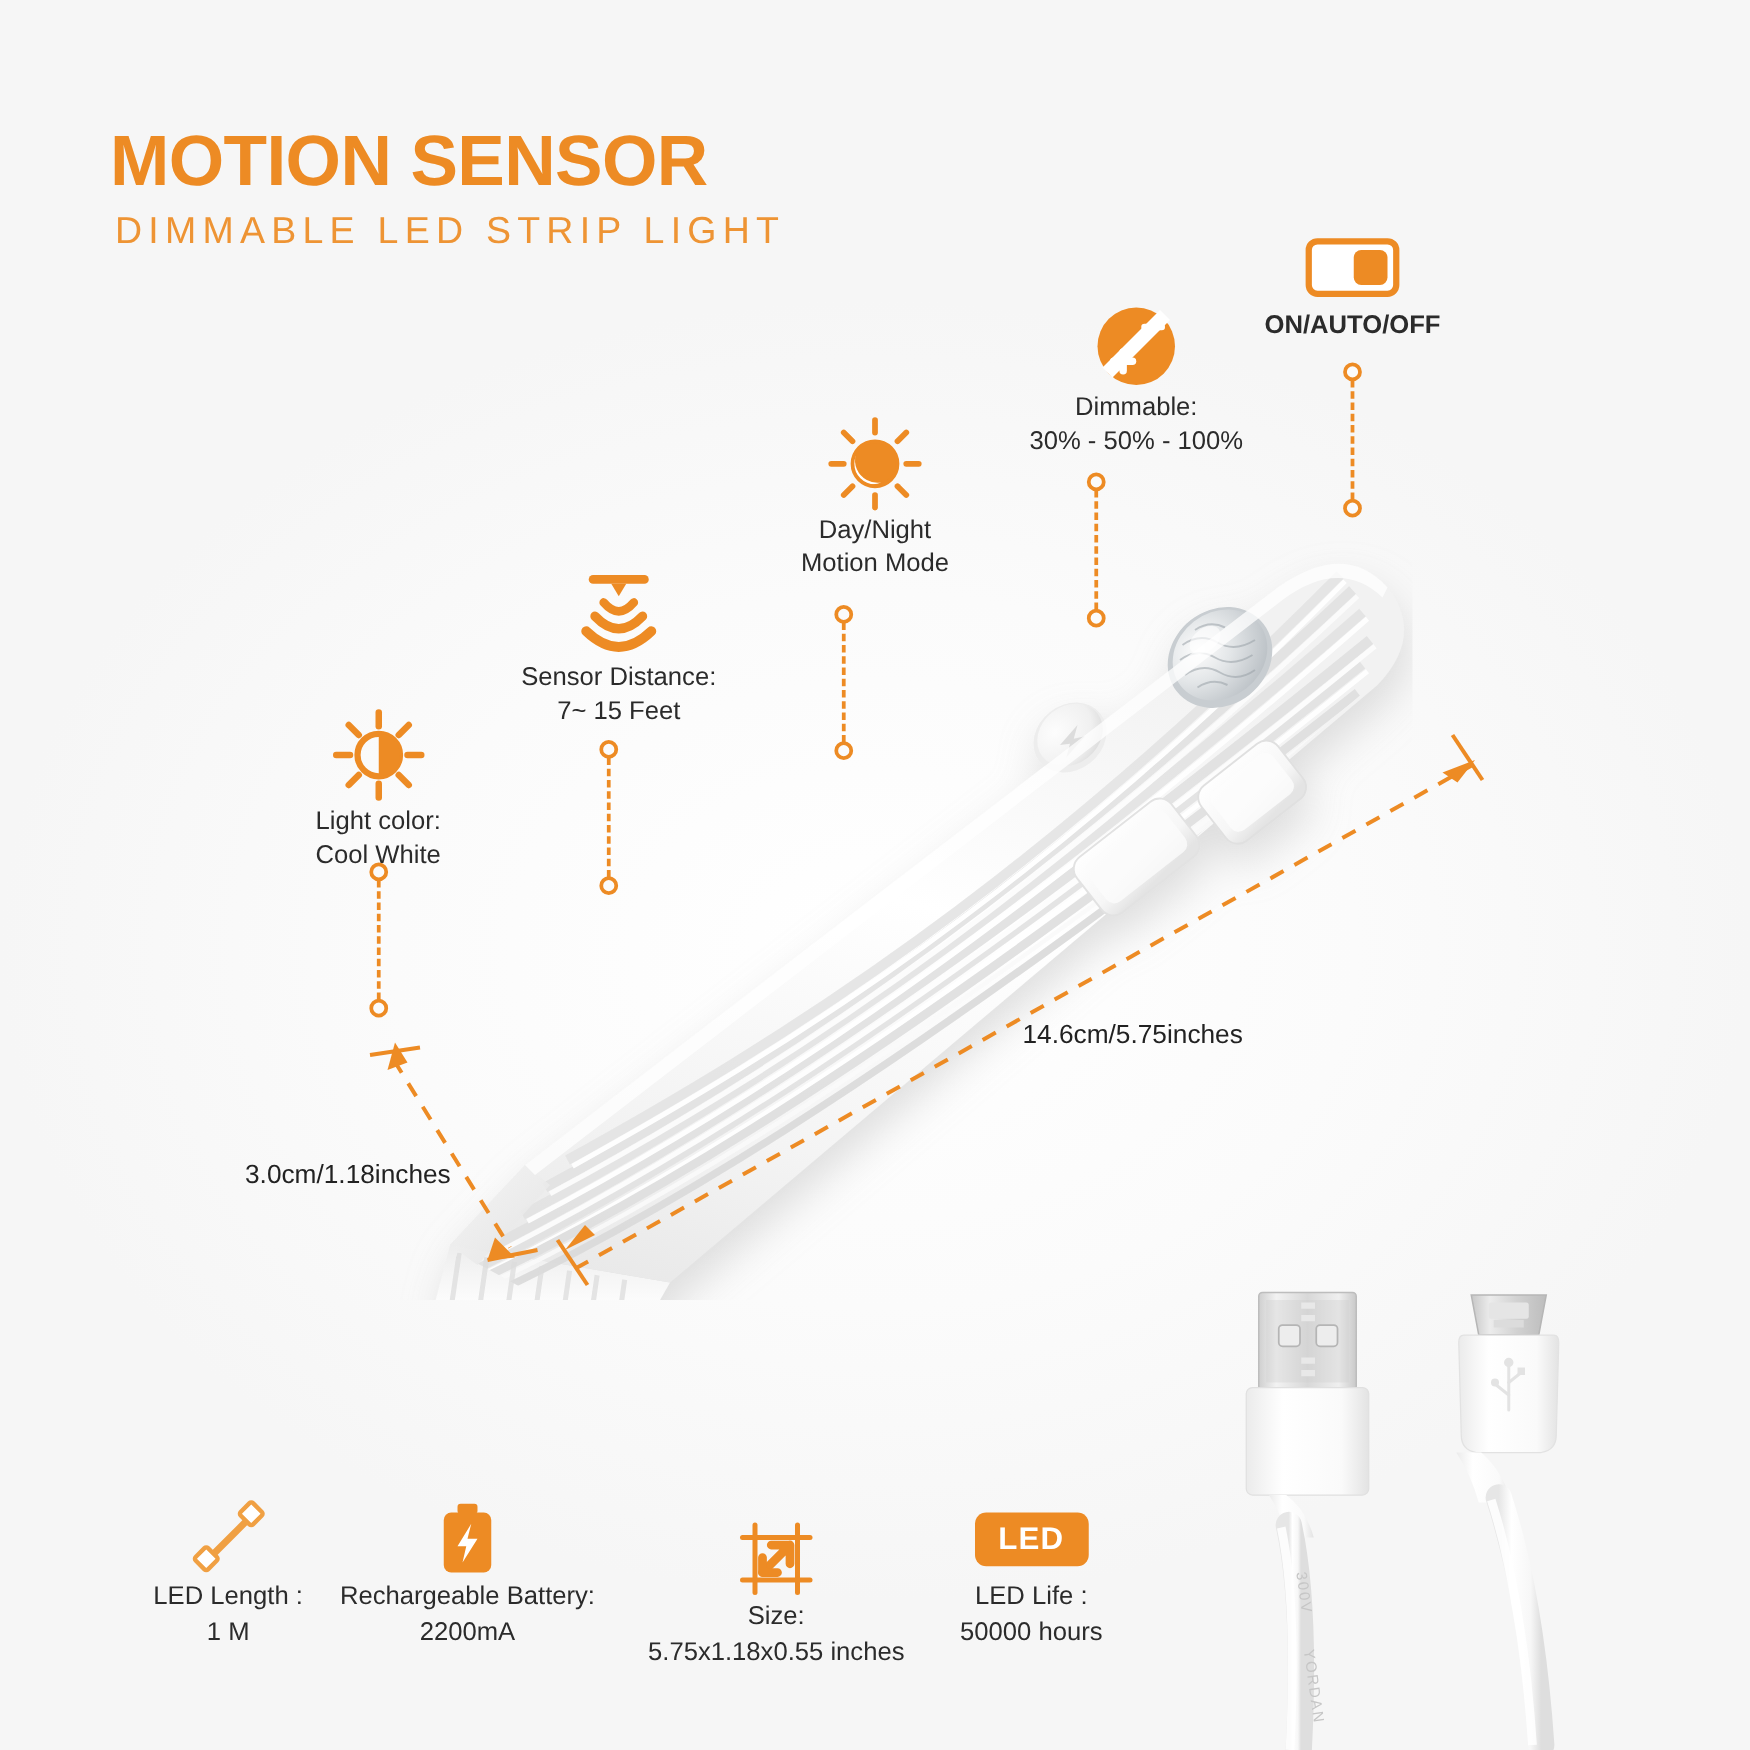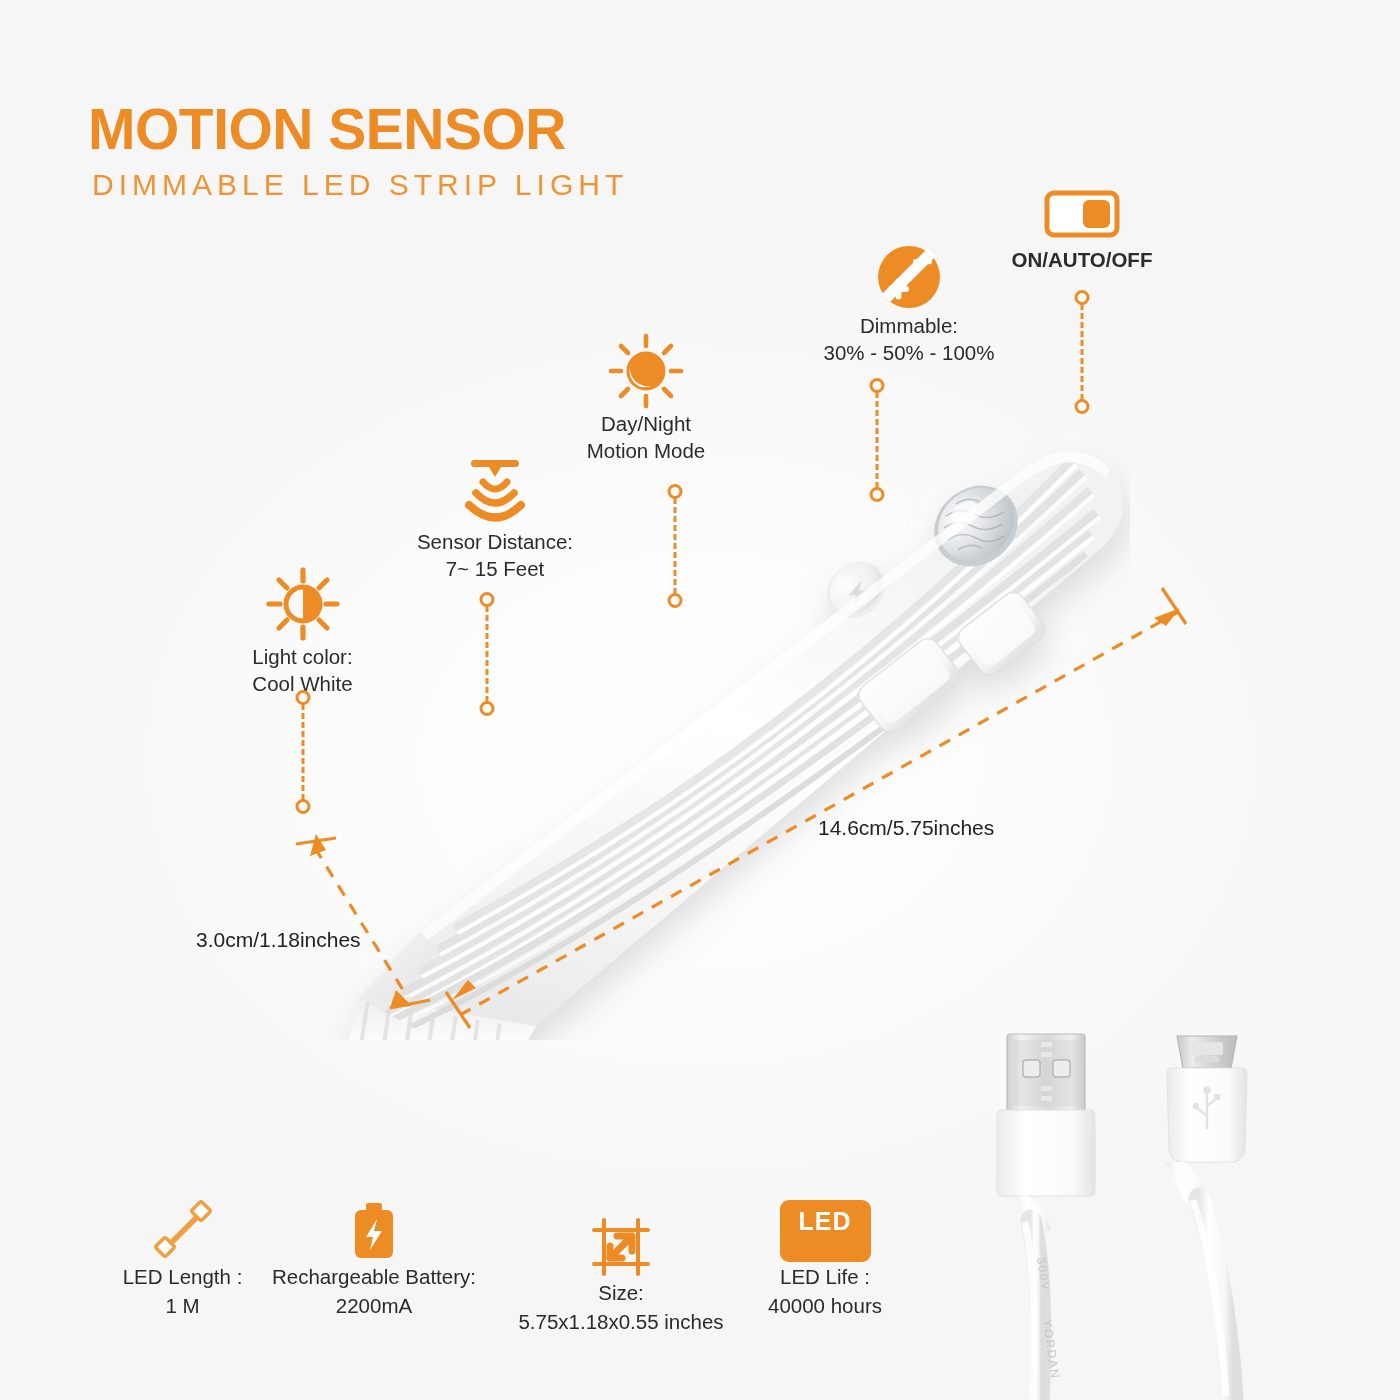--- a/index.html
+++ b/index.html
@@ -64,21 +64,21 @@
 
   
   .dimtxt{position:absolute;color:#222;font-size:21px;white-space:nowrap;}
 
   
   #specs{position:absolute;left:90px;top:1200px;width:780px;height:170px;}
   .spec{position:absolute;text-align:center;}
   .spec .slabel{
     color:#2b2b2b;font-size:20.5px;line-height:29px;white-space:nowrap;
   }
-  .spec .sicon{height:62px;display:flex;justify-content:center;}
+  .spec .sicon{height:62px;display:flex;align-items:center;justify-content:center;}
 
   
   #cable{position:absolute;left:955px;top:1020px;width:400px;height:380px;}
 </style>
 </head>
 <body>
 
 <div id="stage">
 
   <div class="abs" id="subtitle">DIMMABLE LED STRIP LIGHT</div>
@@ -260,21 +260,21 @@
     </svg>
     <div class="cap">Sensor Distance:</div>
     <div class="cap">7~ 15 Feet</div>
   </div>
   <div class="leader" style="left:472px;top:592px;width:30px;height:124px;">
     <div class="ring" style="top:0;"></div>
     <div class="dash" style="top:14px;height:96px;"></div>
     <div class="ring" style="top:109px;"></div>
   </div>
 
-  <div class="callout" style="left:535px;top:332px;width:222px;text-align:center;">
+  <div class="callout" style="left:589px;top:332px;width:222px;text-align:center;">
     <svg class="ico" width="78" height="78" viewBox="0 0 78 78">
       <g stroke="#ED8B24" stroke-width="4.6" stroke-linecap="round">
         <line x1="39" y1="4" x2="39" y2="14"></line>
         <line x1="39" y1="64" x2="39" y2="74"></line>
         <line x1="4" y1="39" x2="14" y2="39"></line>
         <line x1="64" y1="39" x2="74" y2="39"></line>
         <line x1="14" y1="14" x2="21" y2="21"></line>
         <line x1="57" y1="57" x2="64" y2="64"></line>
         <line x1="64" y1="14" x2="57" y2="21"></line>
         <line x1="21" y1="57" x2="14" y2="64"></line>
@@ -365,21 +365,21 @@
       <div class="slabel">5.75x1.18x0.55 inches</div>
     </div>
 
     <div class="spec" style="left:620px;top:0px;width:230px;">
       <div class="sicon">
         <div style="background:#ED8B24;border-radius:9px;padding:9px 19px;">
           <span style="color:#fff;font-size:25px;font-weight:bold;letter-spacing:1px;line-height:1;">LED</span>
         </div>
       </div>
       <div class="slabel">LED Life :</div>
-      <div class="slabel">40000 hours</div>
+      <div class="slabel">50000 hours</div>
     </div>
 
   </div>
 
   <div id="cable">
     <svg width="400" height="380" viewBox="0 0 400 380">
       <defs>
         <linearGradient id="metalA" x1="0" y1="0" x2="1" y2="0">
           <stop offset="0" stop-color="#cfcfcf"></stop>
           <stop offset="0.18" stop-color="#f2f2f2"></stop>

